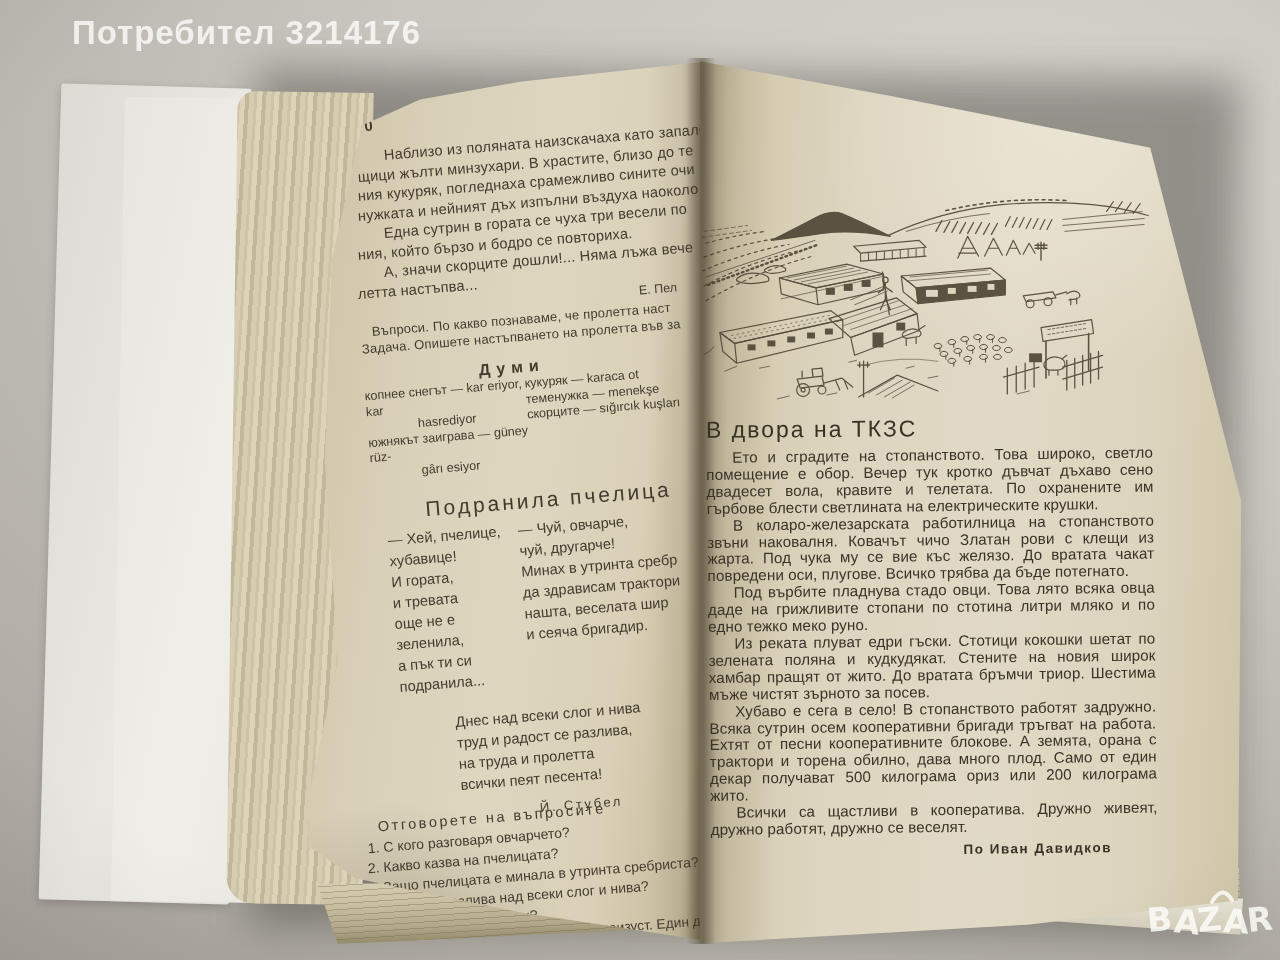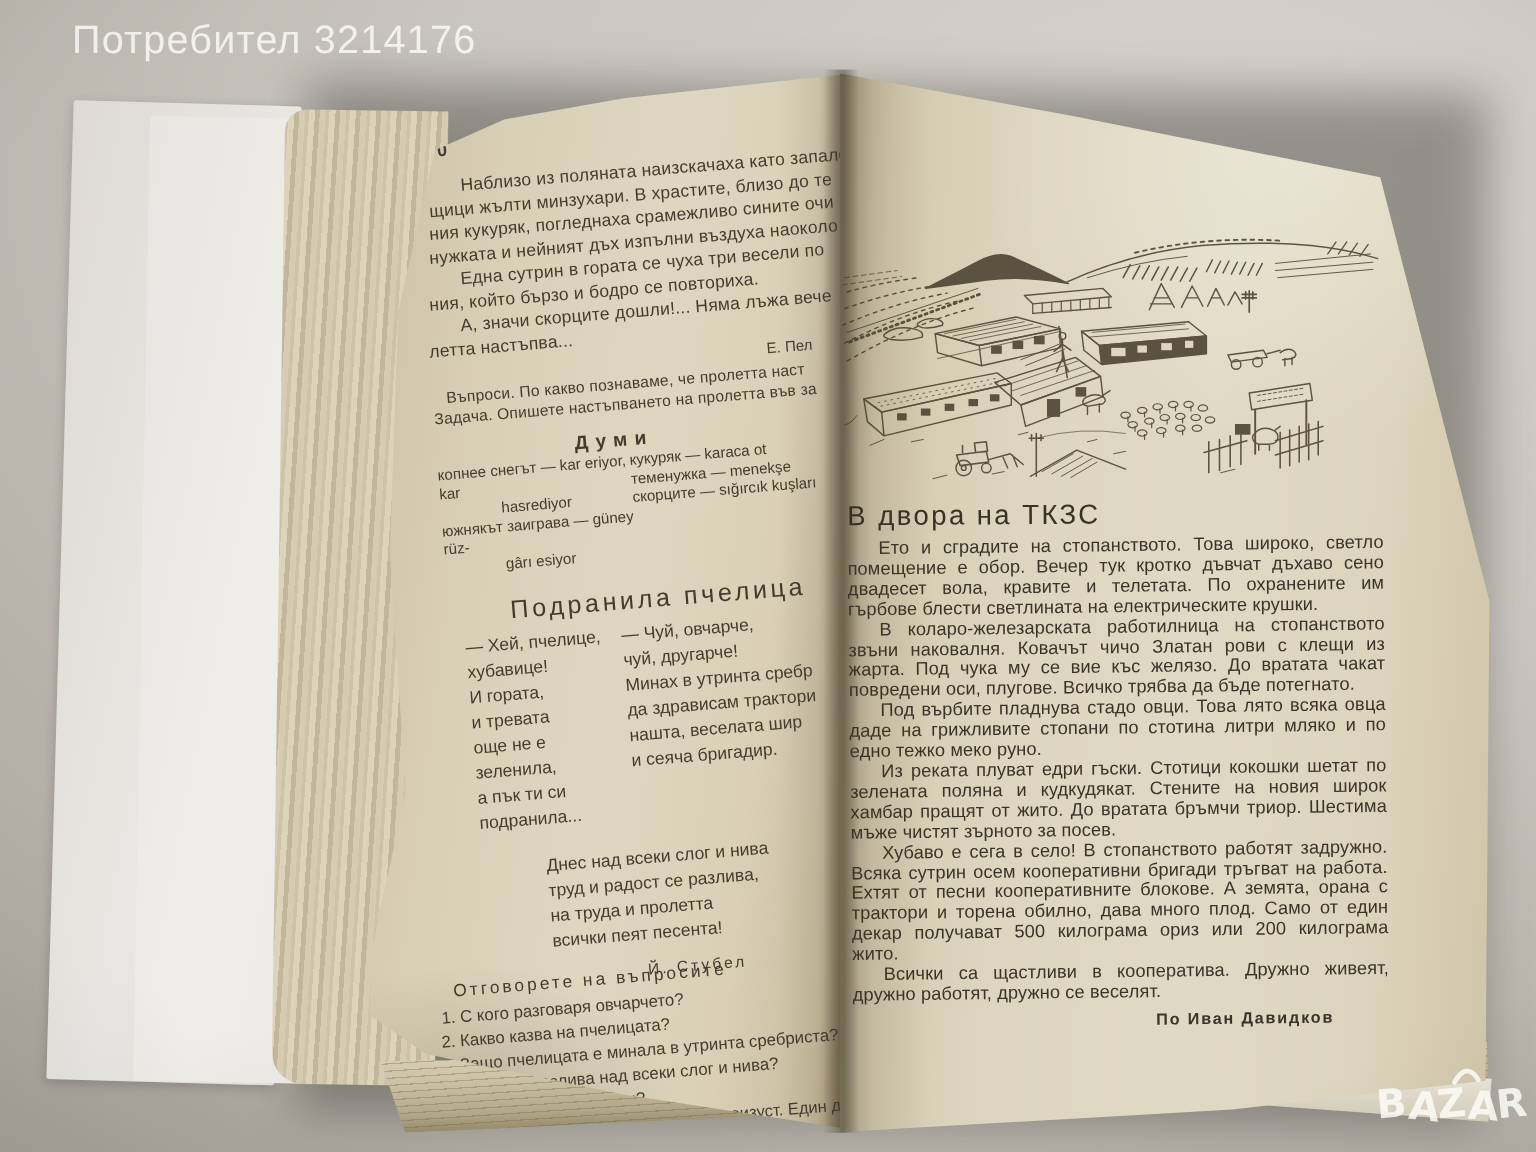--- a/index.html
+++ b/index.html
@@ -69,21 +69,21 @@
   .rp-title{position:absolute;left:6px;top:360px;font-size:23px;letter-spacing:2px;color:#383225;transform:rotate(-.4deg);}
   .rp-body{position:absolute;left:6px;top:394px;width:447px;color:#3a3428;
     font-size:15.2px;line-height:16.9px;text-align:justify;transform:rotate(-.7deg);transform-origin:0 0;letter-spacing:.1px;}
   .rp-body p{margin:0;text-indent:26px;}
   .rp-author{margin-top:6px;text-align:right;padding-right:46px;font-weight:bold;font-size:13.5px;letter-spacing:1.5px;}
   
   .gutter{position:absolute;left:686px;top:58px;width:30px;height:886px;
     background:linear-gradient(90deg,transparent,rgba(55,45,28,.38) 45%,rgba(55,45,28,.42) 58%,transparent);}
   .vignette{position:absolute;inset:0;pointer-events:none;
     background:radial-gradient(120% 100% at 55% 45%, transparent 55%, rgba(35,32,28,.16) 100%);}
-  .wm-user{position:absolute;left:60px;top:14px;font-size:33px;font-weight:normal;letter-spacing:1px;
+  .wm-user{position:absolute;left:72px;top:14px;font-size:33px;font-weight:bold;letter-spacing:1px;
     color:rgba(252,252,250,.8);}
   .wm-logo{position:absolute;left:1146px;top:876px;}
   .wm-logo text{fill:rgba(252,251,247,.85);font-family:"DejaVu Sans",sans-serif;font-weight:bold;font-size:33px;}
   .wm-logo .bag-handle{stroke:rgba(252,251,247,.85);stroke-width:4;fill:none;stroke-linecap:round;}
   .ink{stroke:#4d4434;fill:none;stroke-width:1.2;stroke-linecap:round;stroke-linejoin:round;opacity:.9;}
 </style>
 </head>
 <body>
 
 <div class="scene">

